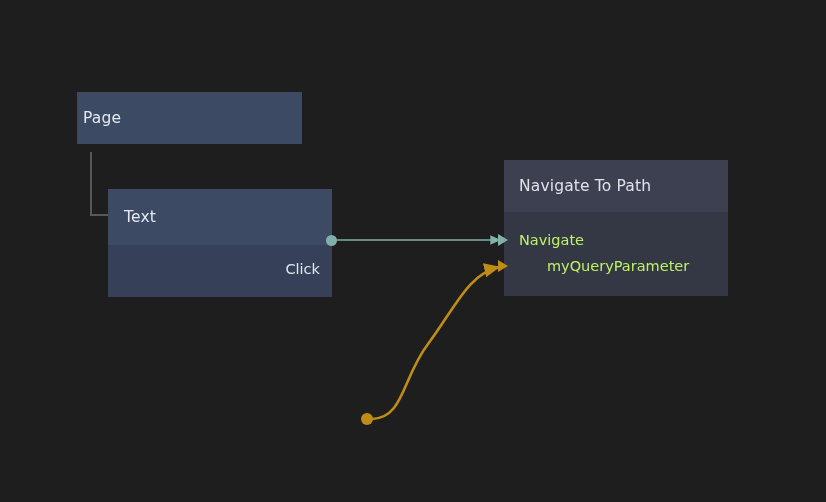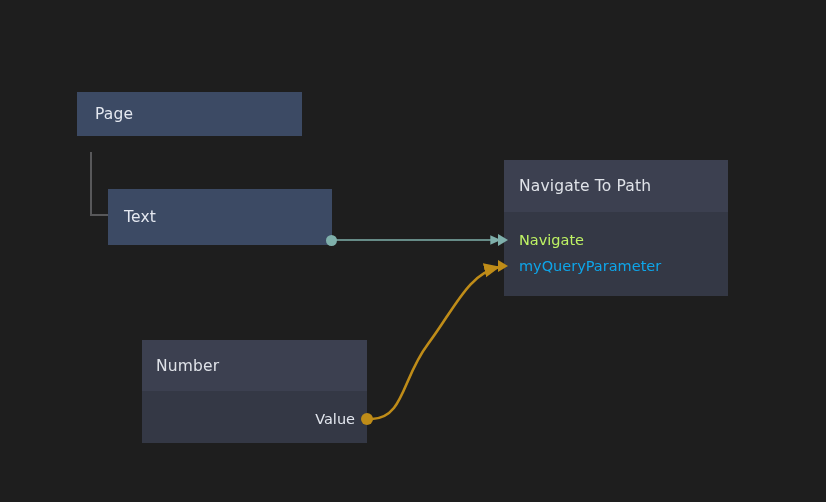--- a/index.html
+++ b/index.html
@@ -143,56 +143,51 @@
 
     <path fill="none" stroke="#bf8c18" stroke-width="2.6" stroke-linecap="round" marker-end="url(#arrow-gold)" d="M 372 419 C 404 418 402 378 428 344 C 455 308 468 274 499 267"></path>
   </svg>
 
   <div class="bracket" style="left:90px; top:152px; width:20px; height:64px;">
     <div class="vline"></div>
     <div class="hline"></div>
   </div>
 
   <div class="node blue" style="left:77px; top:92px; width:225px; height:52px;">
-    <div class="node-header" style="height:44px; padding-left:18px;">
+    <div class="node-header" style="height:52px; padding-left:6px;">
       <span class="node-title">Page</span>
     </div>
   </div>
 
   <div class="node blue" style="left:108px; top:160px; width:224px; height:108px;">
     <div class="node-header" style="height:56px; padding-left:16px;margin-top:29px;">
       <span class="node-title">Text</span>
+    </div>
+    <div class="node-body" style="height:52px;">
+      <div class="port-row out" style="top:14px;">
+        <span>Click</span>
+      </div>
     </div>
   </div>
 
   <div class="port-dot" style="left:326px; top:235px; background:#7fb0ab;"></div>
 
   <div class="node gray" style="left:504px; top:160px; width:224px; height:136px;border-radius:8px;">
     <div class="node-header" style="height:52px; padding-left:15px;">
       <span class="node-title">Navigate To Path</span>
     </div>
     <div class="node-body" style="height:84px;">
       <div class="port-row in" style="top:18px; color:#bef264;">
         <span>Navigate</span>
       </div>
-      <div class="port-row in" style="top:44px; color:#0ea5e9;">
+      <div class="port-row in" style="top:44px; color:#bef264;margin-left:28px;">
         <span>myQueryParameter</span>
       </div>
     </div>
   </div>
 
   <div class="port-arrow" style="left:498px; top:234px; border-left:10px solid #7fb0ab;"></div>
   <div class="port-arrow" style="left:498px; top:260px; border-left:10px solid #bf8c18;"></div>
 
-  <div class="node gray" style="left:142px; top:340px; width:225px; height:103px;">
-    <div class="node-header" style="height:51px; padding-left:14px;">
-      <span class="node-title">Number</span>
-    </div>
-    <div class="node-body" style="height:52px;">
-      <div class="port-row out" style="top:18px;">
-        <span>Value</span>
-      </div>
-    </div>
-  </div>
 
   <div class="port-dot" style="left:361px; top:413px; width:12px; height:12px; background:#bf8c18;"></div>
 
 </div>
 
 </body></html>

